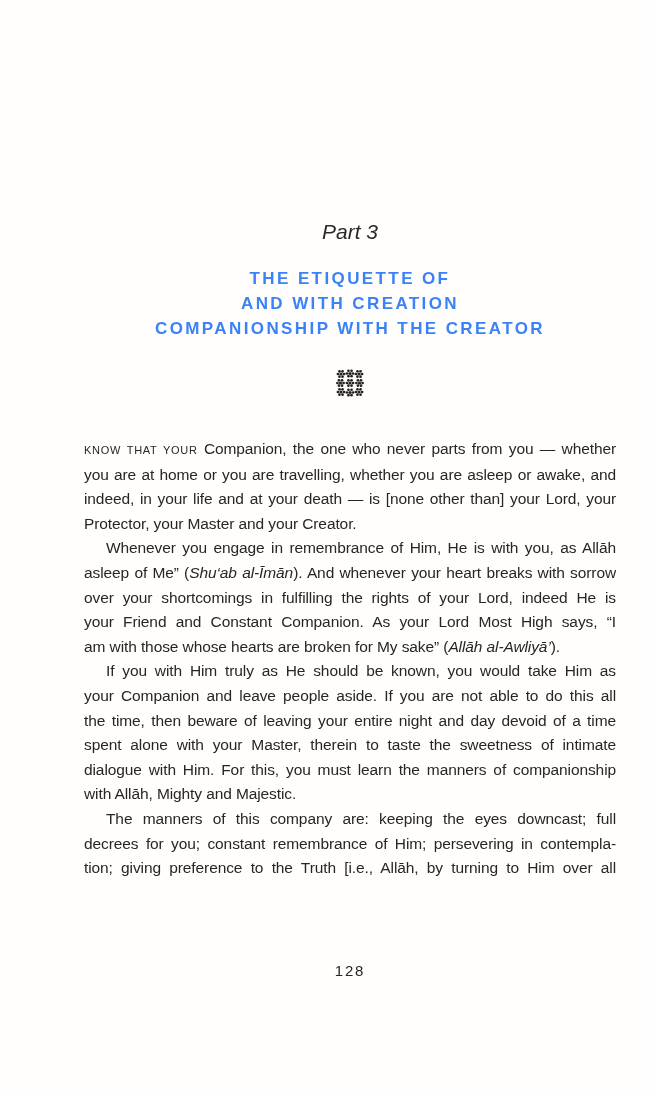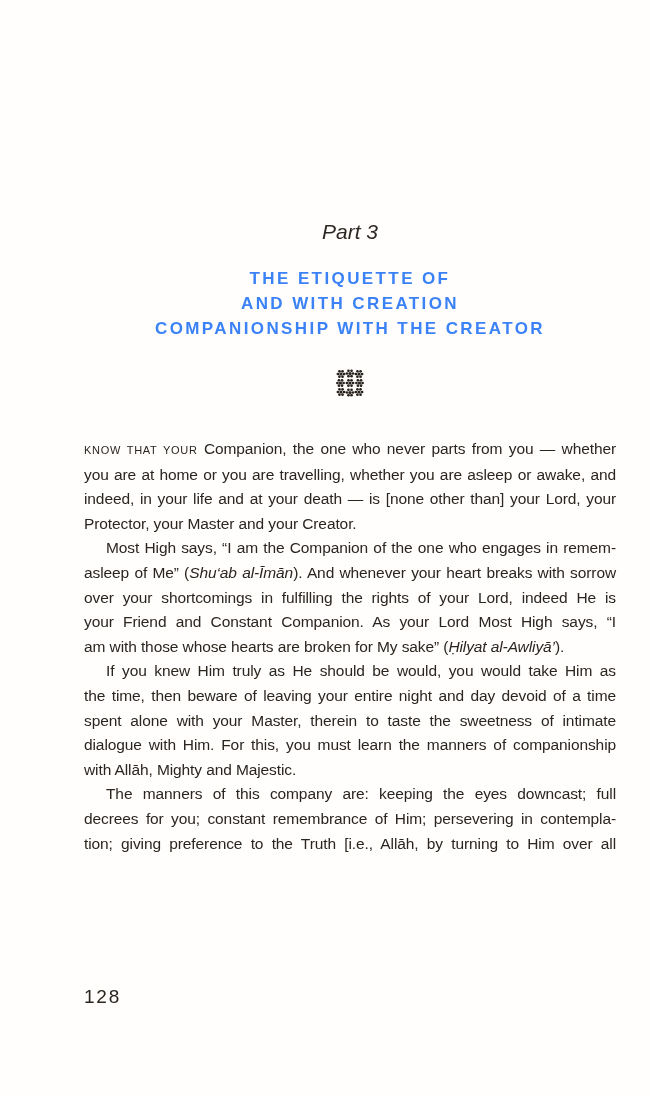--- a/index.html
+++ b/index.html
@@ -46,23 +46,23 @@
     text-align: justify;
     text-align-last: justify;
     text-justify: inter-word;
     white-space: normal;
   }
   .bline.last { text-align-last: left; }
   .para.indent .bline:first-child { text-indent: 22px; }
   .seg.i { font-style: italic; }
   .seg.sc { font-size: 11px; letter-spacing: 0.7px; }
   .page-footer {
-    top: 986px;
-    text-align: left;
-    font-size: 19px;
+    top: 962px;
+    text-align: center;
+    font-size: 15px;
     letter-spacing: 1.8px;
     color: #2b2520;
   }
 </style>
 </head>
 <body>
 
 <div class="canvas">
 
   <div class="column part-label">Part 3</div>
@@ -99,28 +99,29 @@
   </div>
 
   <div class="column body-text" id="body-text">
       <div class="para">
         <div class="bline"><span class="seg sc">KNOW THAT YOUR</span><span class="seg"> Companion, the one who never parts from you — whether</span></div>
         <div class="bline"><span class="seg">you are at home or you are travelling, whether you are asleep or awake, and</span></div>
         <div class="bline"><span class="seg">indeed, in your life and at your death — is [none other than] your Lord, your</span></div>
         <div class="bline last"><span class="seg">Protector, your Master and your Creator.</span></div>
       </div>
       <div class="para indent">
-        <div class="bline"><span class="seg">Most High says, “I am the Companion of the one who engages in remem-</span></div>
+        <div class="bline"><span class="seg">Whenever you engage in remembrance of Him, He is with you, as Allāh</span></div>
         <div class="bline"><span class="seg">asleep of Me” (</span><span class="seg i">Shu‘ab al-Īmān</span><span class="seg">). And whenever your heart breaks with sorrow</span></div>
         <div class="bline"><span class="seg">over your shortcomings in fulfilling the rights of your Lord, indeed He is</span></div>
         <div class="bline"><span class="seg">your Friend and Constant Companion. As your Lord Most High says, “I</span></div>
-        <div class="bline last"><span class="seg">am with those whose hearts are broken for My sake” (</span><span class="seg i">Ḥilyat al-Awliyā’</span><span class="seg">).</span></div>
+        <div class="bline last"><span class="seg">am with those whose hearts are broken for My sake” (</span><span class="seg i">Allāh al-Awliyā’</span><span class="seg">).</span></div>
       </div>
       <div class="para indent">
-        <div class="bline"><span class="seg">If you knew Him truly as He should be would, you would take Him as</span></div>
+        <div class="bline"><span class="seg">If you with Him truly as He should be known, you would take Him as</span></div>
+        <div class="bline"><span class="seg">your Companion and leave people aside. If you are not able to do this all</span></div>
         <div class="bline"><span class="seg">the time, then beware of leaving your entire night and day devoid of a time</span></div>
         <div class="bline"><span class="seg">spent alone with your Master, therein to taste the sweetness of intimate</span></div>
         <div class="bline"><span class="seg">dialogue with Him. For this, you must learn the manners of companionship</span></div>
         <div class="bline last"><span class="seg">with Allāh, Mighty and Majestic.</span></div>
       </div>
       <div class="para indent">
         <div class="bline"><span class="seg">The manners of this company are: keeping the eyes downcast; full</span></div>
         <div class="bline"><span class="seg">decrees for you; constant remembrance of Him; persevering in contempla-</span></div>
         <div class="bline"><span class="seg">tion; giving preference to the Truth [i.e., Allāh, by turning to Him over all</span></div>
       </div>

